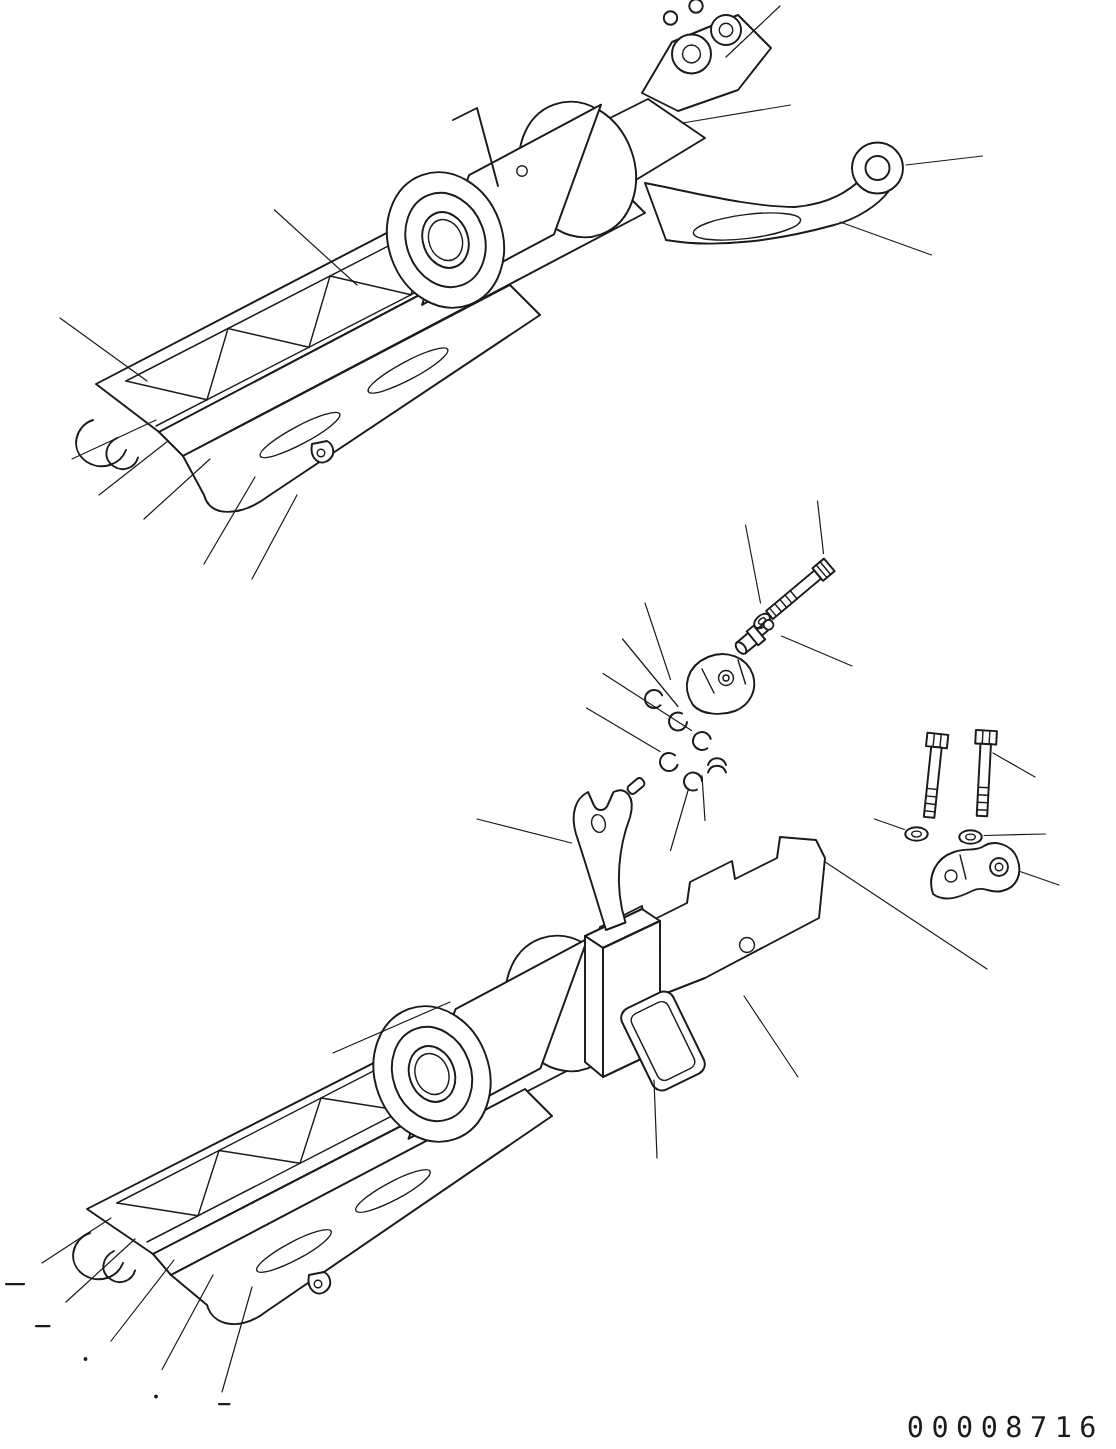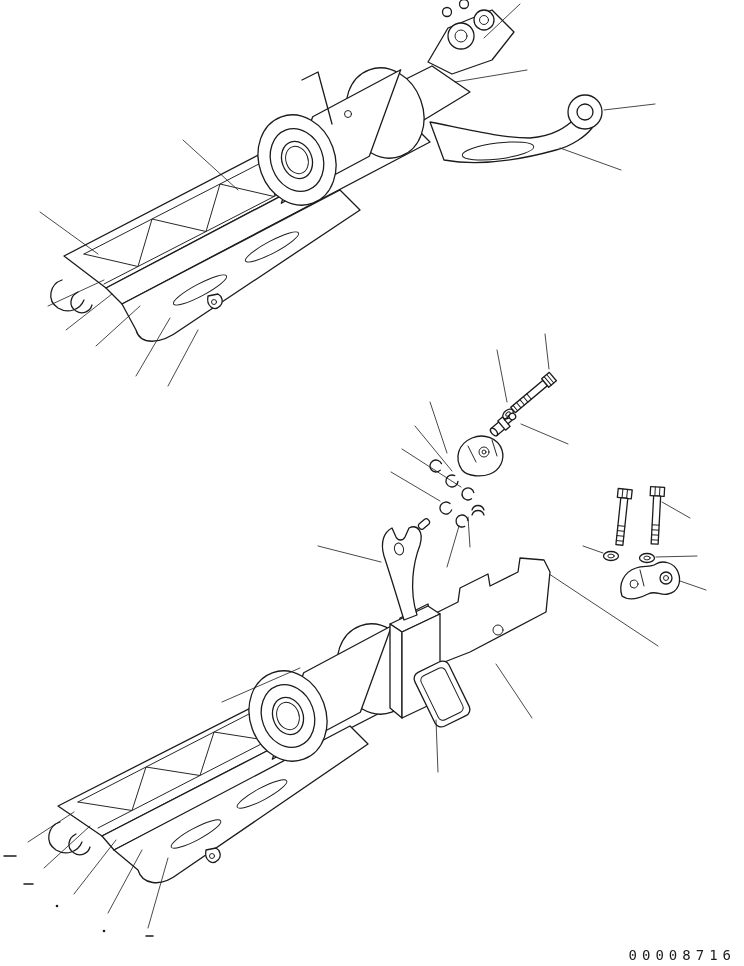--- a/index.html
+++ b/index.html
@@ -17,21 +17,21 @@
   .l { fill:none; stroke:var(--ink); stroke-width:1.3; stroke-linejoin:round; stroke-linecap:round; }
   
   .t { fill:none; stroke:var(--ink); stroke-width:0.95; stroke-linejoin:round; stroke-linecap:round; }
   
   .ld { fill:none; stroke:var(--ink); stroke-width:0.8; stroke-linecap:round; }
   .dot { fill:var(--ink); stroke:none; }
   .mark { stroke:var(--ink); stroke-width:1.5; stroke-linecap:round; }
   .part-number {
     position:absolute; right:8px; bottom:3px;
     font-family:"DejaVu Sans Mono", monospace;
-    font-size:14px; letter-spacing:5px; color:var(--ink); white-space:nowrap;
+    font-size:19px; letter-spacing:5px; color:var(--ink); white-space:nowrap;
   }
 </style>
 </head>
 <body>
 
 <div class="screen">
 
 <svg class="canvas" viewBox="0 0 744 966">
 
   <g>

